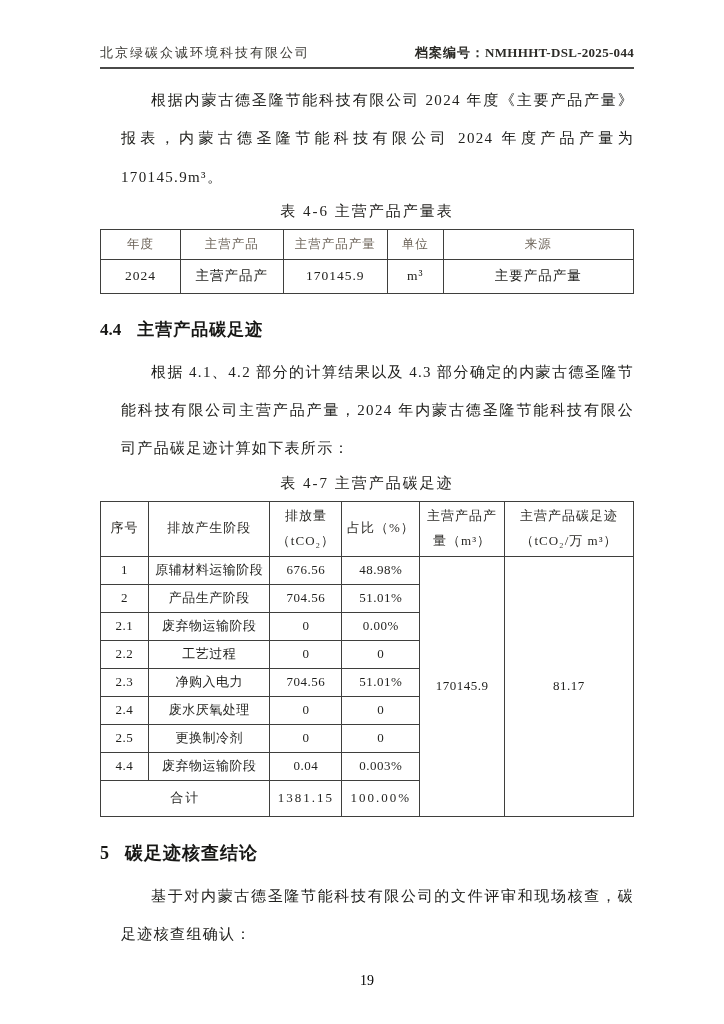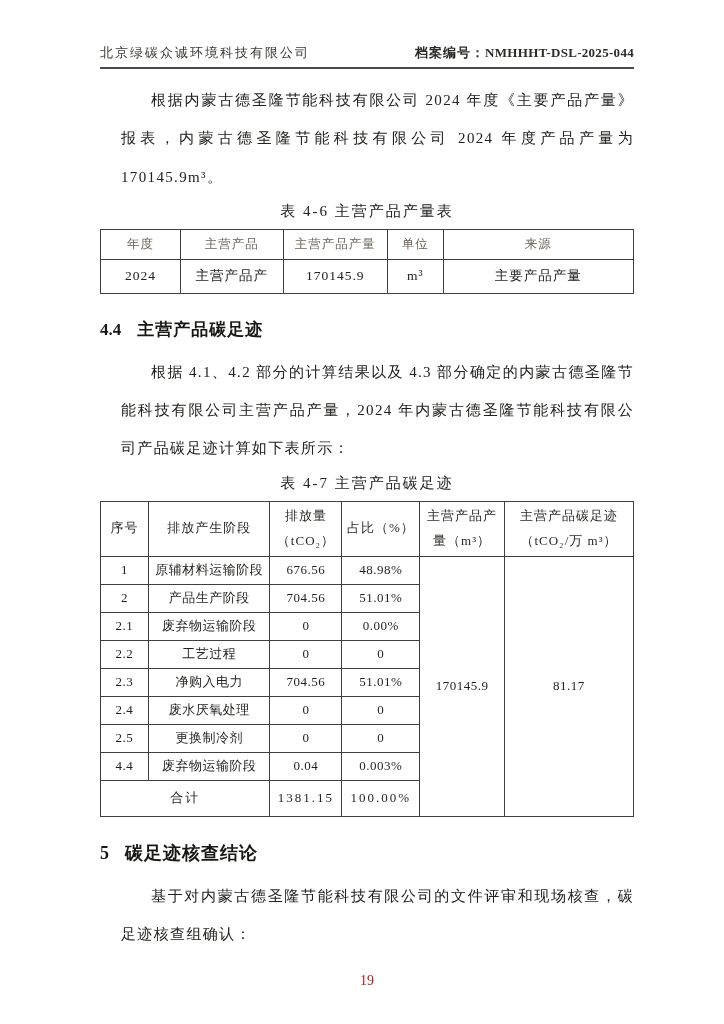--- a/index.html
+++ b/index.html
@@ -85,21 +85,21 @@
   }
   .t47 td {
     height: 28px; font-size: 13px; color: #1f1f1c; letter-spacing: 0.5px;
     padding: 1px 2px;
   }
   .t47 td.total-cell { height: 36px; letter-spacing: 2px; }
   .t47 td.merged { vertical-align: middle; }
 
   .page-number {
     text-align: center; margin-top: 20px;
-    font-size: 14px; color: #b91c1c;
+    font-size: 14px; color: #000000;
   }
 </style>
 </head>
 <body>
 
 <div class="page">
 
   <div class="doc-header">
     <span class="company-name">北京绿碳众诚环境科技有限公司</span>
     <span class="archive"><span class="lbl">档案编号：</span><span class="num">NMHHHT-DSL-2025-044</span></span>

